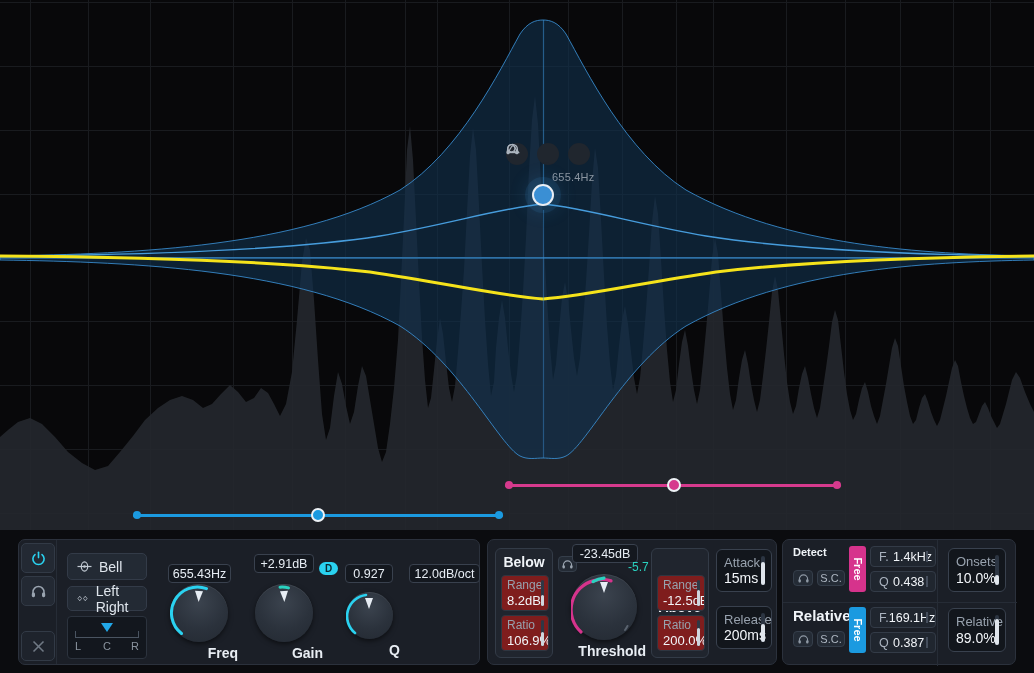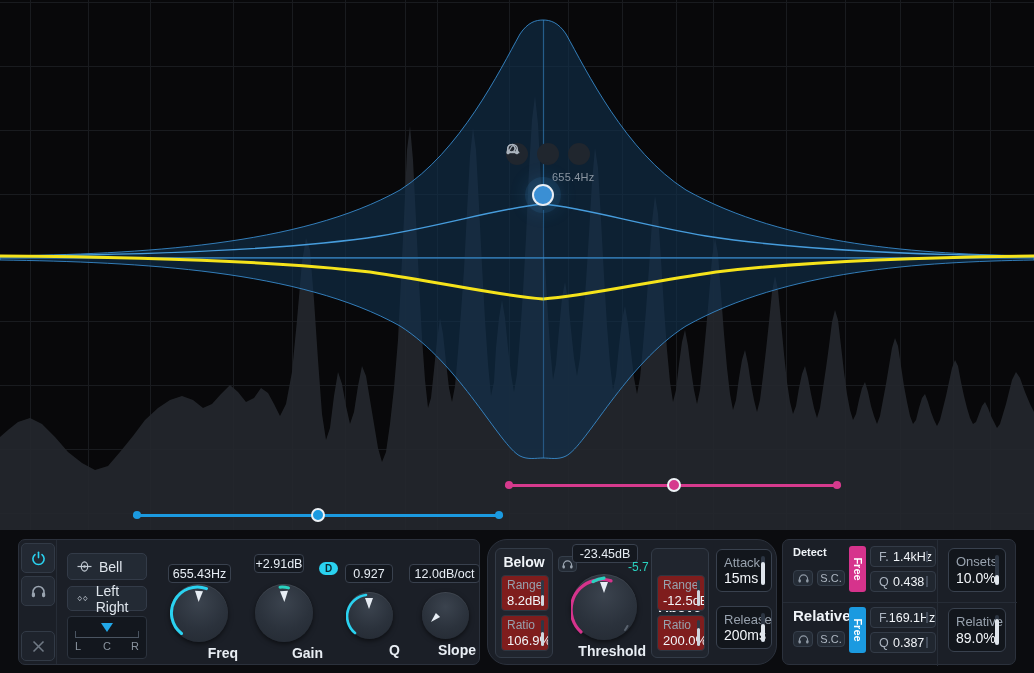--- a/index.html
+++ b/index.html
@@ -41,21 +41,21 @@
     border:2.5px solid #eef2f6; cursor:pointer;
   }
 
   
   #bottom { position:absolute; left:0; top:530px; width:1034px; height:143px; background:#0b0c0f; }
   .panel {
     position:absolute; top:9px; height:126px;
     background:#1b1f27; border:1px solid #2b313c; border-radius:7px;
   }
   #panel-eq { left:18px; width:462px; }
-  #panel-dyn { left:487px; width:290px;border-radius:20px; }
+  #panel-dyn { left:487px; width:290px; }
   #panel-det { left:782px; width:234px; }
 
   
   .rail { position:absolute; left:0; top:0; width:38px; height:100%; border-right:1px solid #262c36; }
   .railbtn {
     position:absolute; left:2px; width:34px; height:30px;
     background:#232933; border:1px solid #323a46; border-radius:5px;
     display:flex; align-items:center; justify-content:center; cursor:pointer;
   }
   #btn-power { top:3px; }
@@ -355,40 +355,34 @@
 
       <div class="knobwrap" style="left:226px; top:44px; width:78px;">
         <div class="knobface" style="width:58px;height:58px;">
           <svg class="arcsvg" width="58" height="58" viewBox="0 0 58 58">
             <path d="M25 3.2 A26 26 0 0 1 33.5 3.9" fill="none" stroke="#2ad2c0" stroke-width="3" stroke-linecap="round"></path>
           </svg>
           <div class="ptr" style="top:7px; margin-left:-4px; transform:rotate(-2deg);"></div>
         </div>
         <div class="knoblabel">Gain</div>
       </div>
-      <div class="valuebox" style="left:235px; top:14px; width:50px; height:19px;">+2.91dB</div>
+      <div class="valuebox" style="left:235px; top:14px; width:60px; height:19px;">+2.91dB</div>
       <div class="pill" style="left:300px; top:22px; width:19px; height:13px;">D</div>
 
       <div class="knobwrap" style="left:319px; top:52px; width:62px;">
         <div class="knobface" style="width:47px;height:47px;">
           <svg class="arcsvg" width="47" height="47" viewBox="0 0 47 47">
             <path d="M9 41 A21.5 21.5 0 0 1 20 3" fill="none" stroke="#2ad2f0" stroke-width="2.6" stroke-linecap="round"></path>
           </svg>
           <div class="ptr" style="top:6px; margin-left:-4px; transform:rotate(0deg);"></div>
         </div>
         <div class="knoblabel">Q</div>
       </div>
       <div class="valuebox" style="left:326px; top:24px; width:48px; height:19px;">0.927</div>
 
-      <div class="knobwrap" style="left:395px; top:52px; width:62px;">
-        <div class="knobface" style="width:47px;height:47px;">
-          <div class="ptr" style="top:23px; margin-left:-10px; width:0;height:0;border-left:3px solid transparent;border-right:3px solid transparent;border-top:10px solid #e7edf4; transform:rotate(45deg);"></div>
-        </div>
-        <div class="knoblabel">Slope</div>
-      </div>
       <div class="valuebox" style="left:390px; top:24px; width:71px; height:19px;">12.0dB/oct</div>
     </div>
 
     <div class="panel" id="panel-dyn">
 
       <div class="subbox" style="left:7px; top:8px; width:58px; height:110px;">
         <div class="subtitle" style="top:5px;">Below</div>
         <div class="field" style="left:5px; top:26px; width:48px; height:36px;">
           <div class="fname">Range</div>
           <div class="fval">8.2dB</div>

